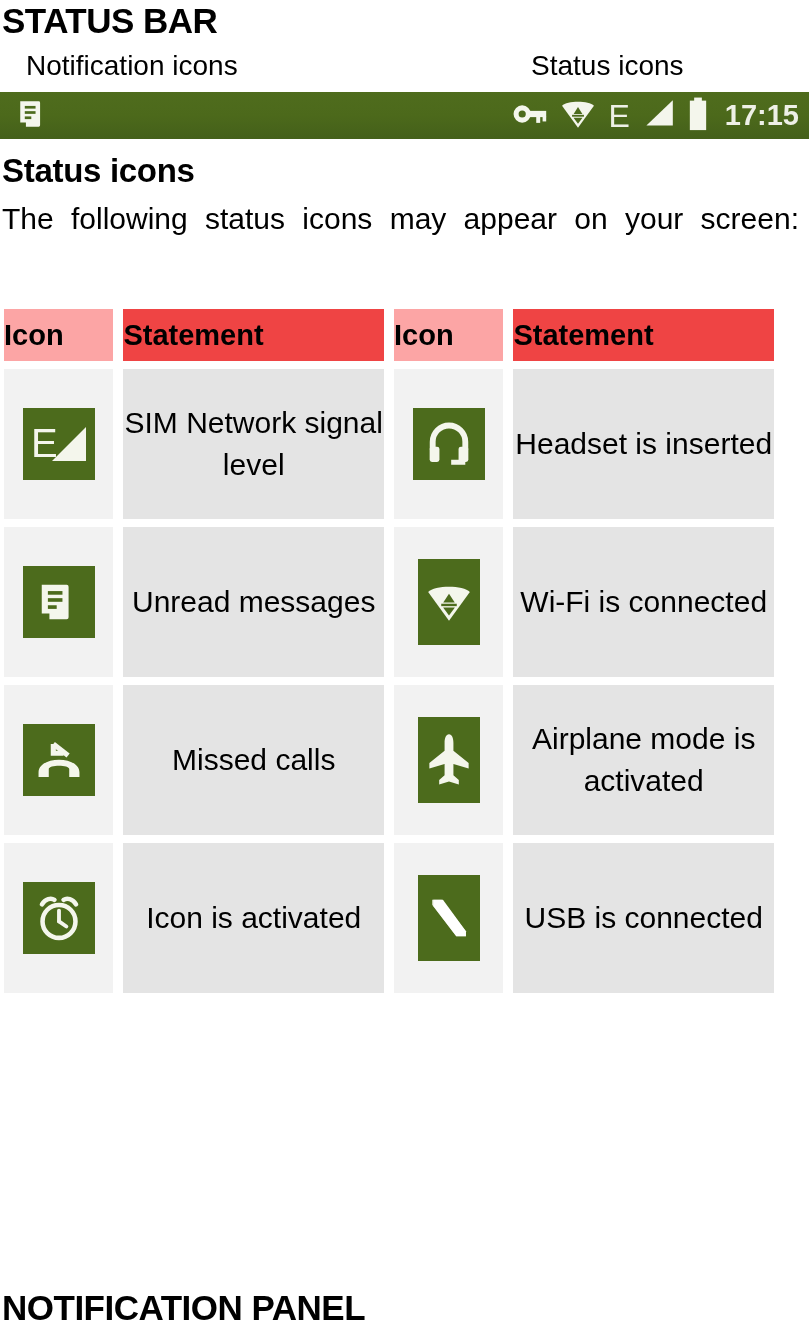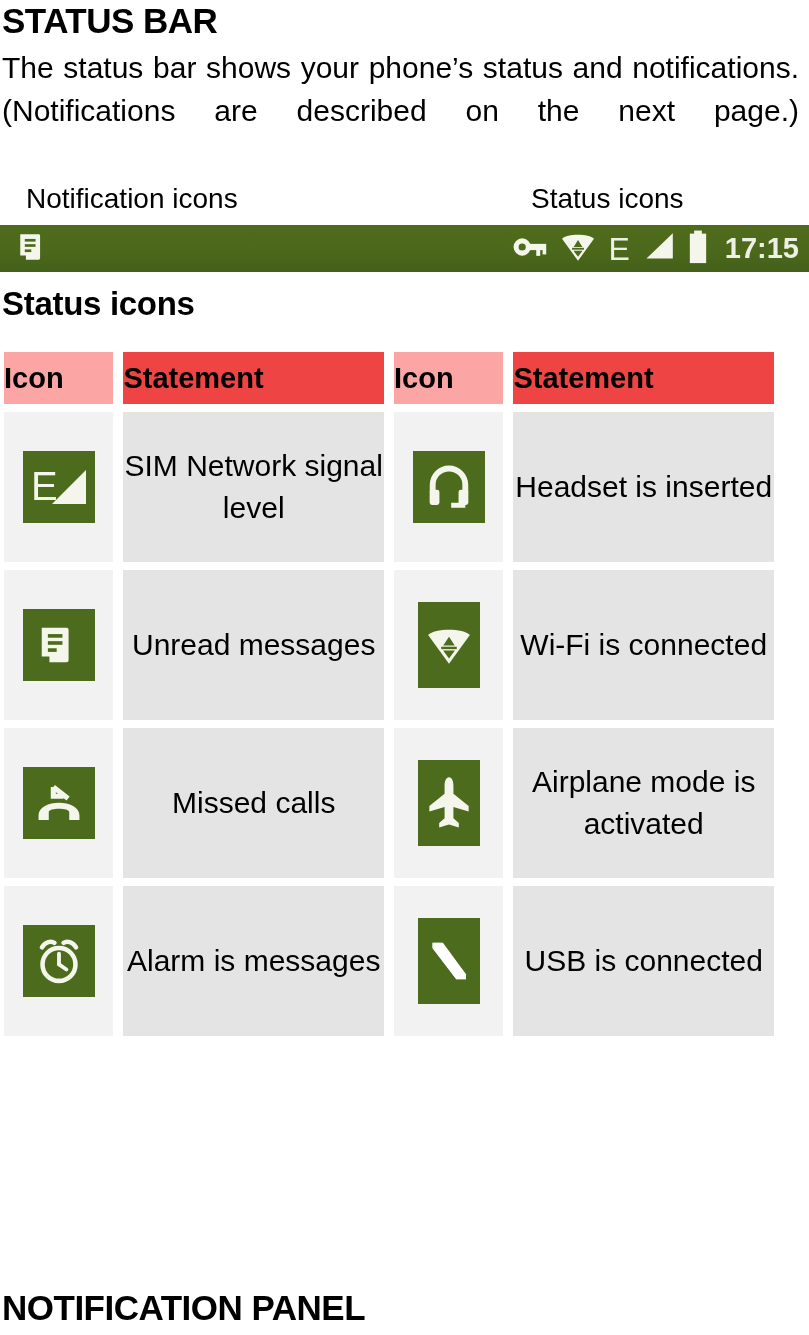--- a/index.html
+++ b/index.html
@@ -179,23 +179,20 @@
     margin: 0;
   }
 </style>
 </head>
 <body>
 
 <div class="page">
 
   <h1 class="doc-h1">STATUS BAR</h1>
 
-  <div class="intro-block">
-    <p class="doc-p last-justify">The status bar shows your phone’s status and notifications. (Notifications are described on the next page.)</p>
-  </div>
 
   <div class="bar-labels">
     <span class="bar-label notif">Notification icons</span>
     <span class="bar-label status">Status icons</span>
   </div>
 
   <div class="statusbar">
 
     <div class="left-group">
 
@@ -243,20 +240,21 @@
           <rect x="5.6" y="0.5" width="6.8" height="3.2" fill="#f4f6ec"></rect>
           <rect x="1.8" y="3.2" width="14.4" height="26" fill="#f4f6ec"></rect>
         </svg>
       </span>
       <span class="sb-time">17:15</span>
     </div>
   </div>
 
   <h2 class="doc-h2" style="margin-top:10px;">Status icons</h2>
 
+  <p class="doc-p last-justify" style="margin-top:4px;">The following status icons may appear on your screen:</p>
 
   <table class="icon-table">
     <colgroup>
       <col class="c-icon">
         <col class="c-state">
         <col class="c-icon">
         <col class="c-state">
     </colgroup>
     <thead>
       <tr>
@@ -343,21 +341,21 @@
           <span class="tile">
             <svg width="48" height="50" viewBox="0 0 42 44" aria-hidden="true">
               <circle cx="21" cy="25" r="14.5" fill="none" stroke="#f4f6ec" stroke-width="4"></circle>
               <path d="M6 10 C9 5 14 4 17 6" fill="none" stroke="#f4f6ec" stroke-width="4" stroke-linecap="round"></path>
               <path d="M36 10 C33 5 28 4 25 6" fill="none" stroke="#f4f6ec" stroke-width="4" stroke-linecap="round"></path>
               <line x1="21" y1="25" x2="21" y2="15.5" stroke="#f4f6ec" stroke-width="3.4" stroke-linecap="round"></line>
               <line x1="21" y1="25" x2="27.5" y2="29.5" stroke="#f4f6ec" stroke-width="3.4" stroke-linecap="round"></line>
             </svg>
           </span>
         </td>
-        <td class="cell-state">Alarm is messages</td>
+        <td class="cell-state">Icon is activated</td>
         <td class="cell-icon">
           <span class="tile tall">
             <svg width="44" height="46" viewBox="0 0 36 38" aria-hidden="true">
               <polygon points="4,4 12,4 32,30 32,4 32,34 24,34 4,8 4,34" fill="#cdd7bb"></polygon>
               <polygon points="5,4 13,4 32,30 32,34 24,34 5,9" fill="#ffffff"></polygon>
             </svg>
           </span>
         </td>
         <td class="cell-state">USB is connected</td>
       </tr>

